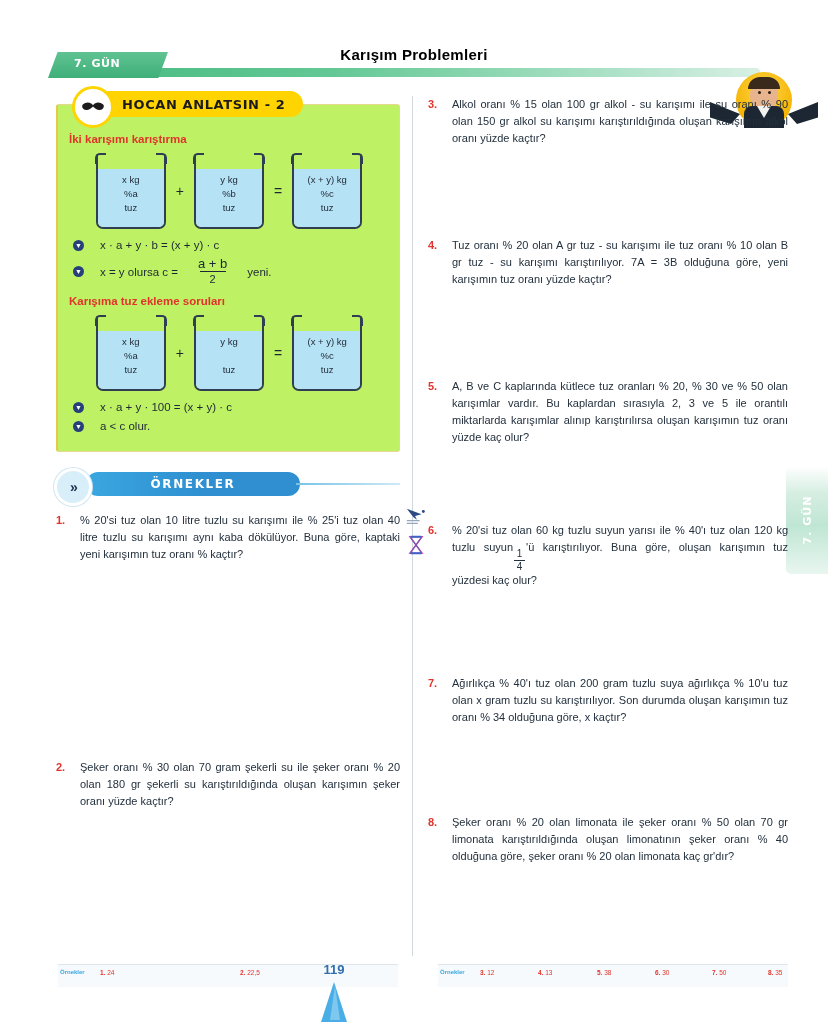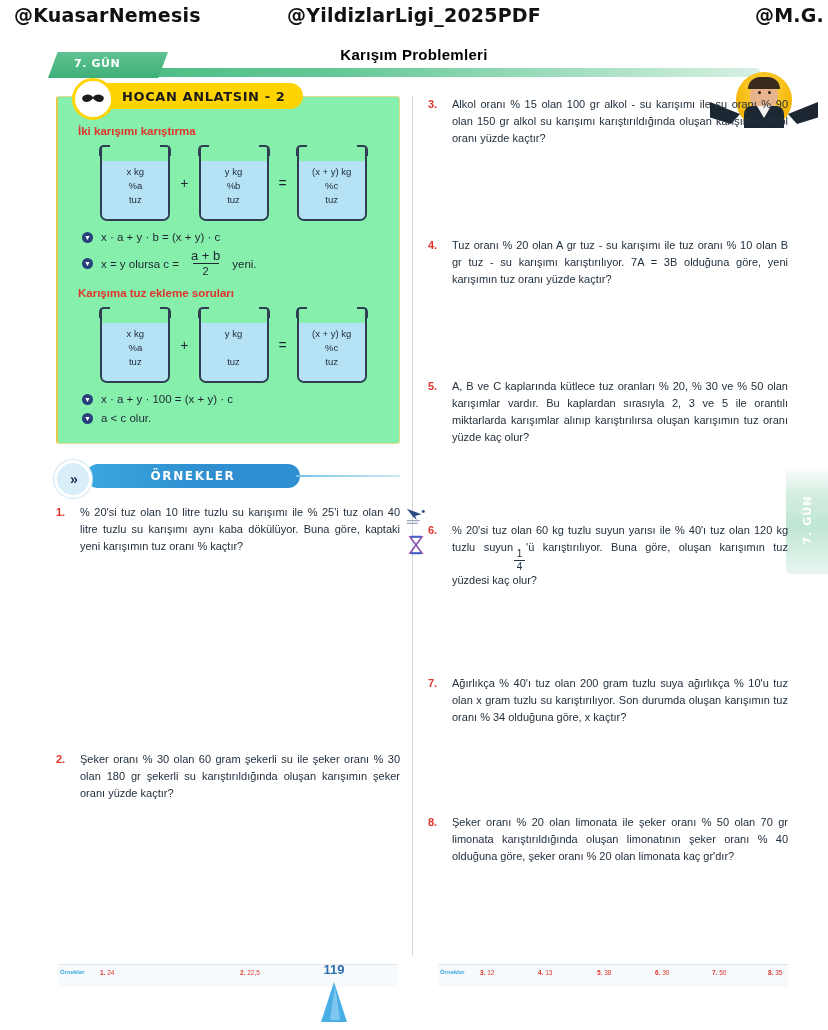--- a/index.html
+++ b/index.html
@@ -96,22 +96,22 @@
   .pen-icon{position:absolute;left:0;top:0;width:22px;height:22px;color:#2d4a86;}
   .hourglass-icon{position:absolute;left:2px;top:30px;width:18px;height:20px;}
 
   
   .col{position:absolute;top:96px;}
   .col-left{left:56px;width:344px;}
   .col-right{left:428px;width:360px;}
 
   
   .lesson-box{
-    position:relative;border:1px solid #e5d98f;border-left:2px solid #e7c84a;
-    border-radius:3px;padding:26px 10px 12px 20px;background:#86efac;
+    position:relative;margin-top:8px;border:1px solid #e5d98f;border-left:2px solid #e7c84a;
+    border-radius:3px;padding:26px 10px 12px 11px;background:#bef264;
   }
   .lesson-badge{
     position:absolute;left:18px;top:-14px;height:26px;
     background:#ffd400;border-radius:13px;padding:0 18px 0 46px;
     display:flex;align-items:center;
   }
   .lesson-badge .label{
     font-family:"DejaVu Sans", sans-serif;
     font-size:13px;font-weight:700;color:#1b1b1b;letter-spacing:.6px;white-space:nowrap;
   }
@@ -142,21 +142,21 @@
   }
   .beaker .lip-l{left:3px;border-right:none;border-bottom:none;border-radius:5px 0 0 0;}
   .beaker .lip-r{right:3px;border-left:none;border-bottom:none;border-radius:0 5px 0 0;}
   .beaker .txt{
     position:absolute;left:0;right:0;top:20px;text-align:center;
     font-size:9.5px;line-height:14px;color:#1d2733;
   }
   .op{font-size:14px;color:#1d2733;font-weight:500;padding:0 2px;}
 
   
-  .bullet-row{display:flex;align-items:center;gap:8px;margin:7px 0 7px 4px;font-size:11.5px;color:#1d2733;}
+  .bullet-row{display:flex;align-items:center;gap:16px;margin:7px 0 7px 4px;font-size:11.5px;color:#1d2733;}
   .bullet{
     width:11px;height:11px;border-radius:50%;background:#28407a;color:#fff;
     display:flex;align-items:center;justify-content:center;font-size:7px;flex:none;
   }
   .frac{display:inline-flex;flex-direction:column;align-items:center;vertical-align:middle;margin:0 4px;}
   .frac .num{font-size:13px;line-height:12px;}
   .frac .bar{width:26px;height:1px;background:#1d2733;margin:1px 0;}
   .frac .den{font-size:11px;line-height:12px;}
 
   
@@ -213,25 +213,20 @@
     position:absolute;left:50%;margin-left:-4px;top:30px;
     width:0;height:0;border-left:5px solid transparent;border-right:5px solid transparent;
     border-bottom:34px solid #7ec8ef;
   }
 </style>
 </head>
 <body>
 
 <div class="page">
 
-  <div class="wm-row">
-    <div class="wm wm-left">@KuasarNemesis</div>
-    <div class="wm wm-center">@YildizlarLigi_2025PDF</div>
-    <div class="wm wm-right">@M.G.</div>
-  </div>
 
   <div class="banner">
     <div class="banner-bar"></div>
     <div class="banner-tab">
       <span>7. GÜN</span>
     </div>
     <div class="banner-title">Karışım Problemleri</div>
     <div class="mascot">
       <div class="ring"></div>
       <div class="wing l"></div>
@@ -391,21 +386,21 @@
     </div>
 
 
     <div class="q" style="margin-top:4px">
       <div class="num">1.</div>
       <div class="body">% 20'si tuz olan 10 litre tuzlu su karışımı ile % 25'i tuz olan 40 litre tuzlu su karışımı aynı kaba dökülüyor. Buna göre, kaptaki yeni karışımın tuz oranı % kaçtır?</div>
     </div>
 
     <div class="q" style="margin-top:196px">
       <div class="num">2.</div>
-      <div class="body">Şeker oranı % 30 olan 60 gram şekerli su ile şeker oranı % 30 olan 180 gr şekerli su karıştırıldığında oluşan karışımın şeker oranı yüzde kaçtır?</div>
+      <div class="body">Şeker oranı % 30 olan 70 gram şekerli su ile şeker oranı % 20 olan 180 gr şekerli su karıştırıldığında oluşan karışımın şeker oranı yüzde kaçtır?</div>
     </div>
   </div>
 
   <div class="col col-right">
 
     <div class="q">
       <div class="num">3.</div>
       <div class="body">Alkol oranı % 15 olan 100 gr alkol - su karışımı ile su oranı % 90 olan 150 gr alkol su karışımı karıştırıldığında oluşan karışımın alkol oranı yüzde kaçtır?</div>
     </div>
 

